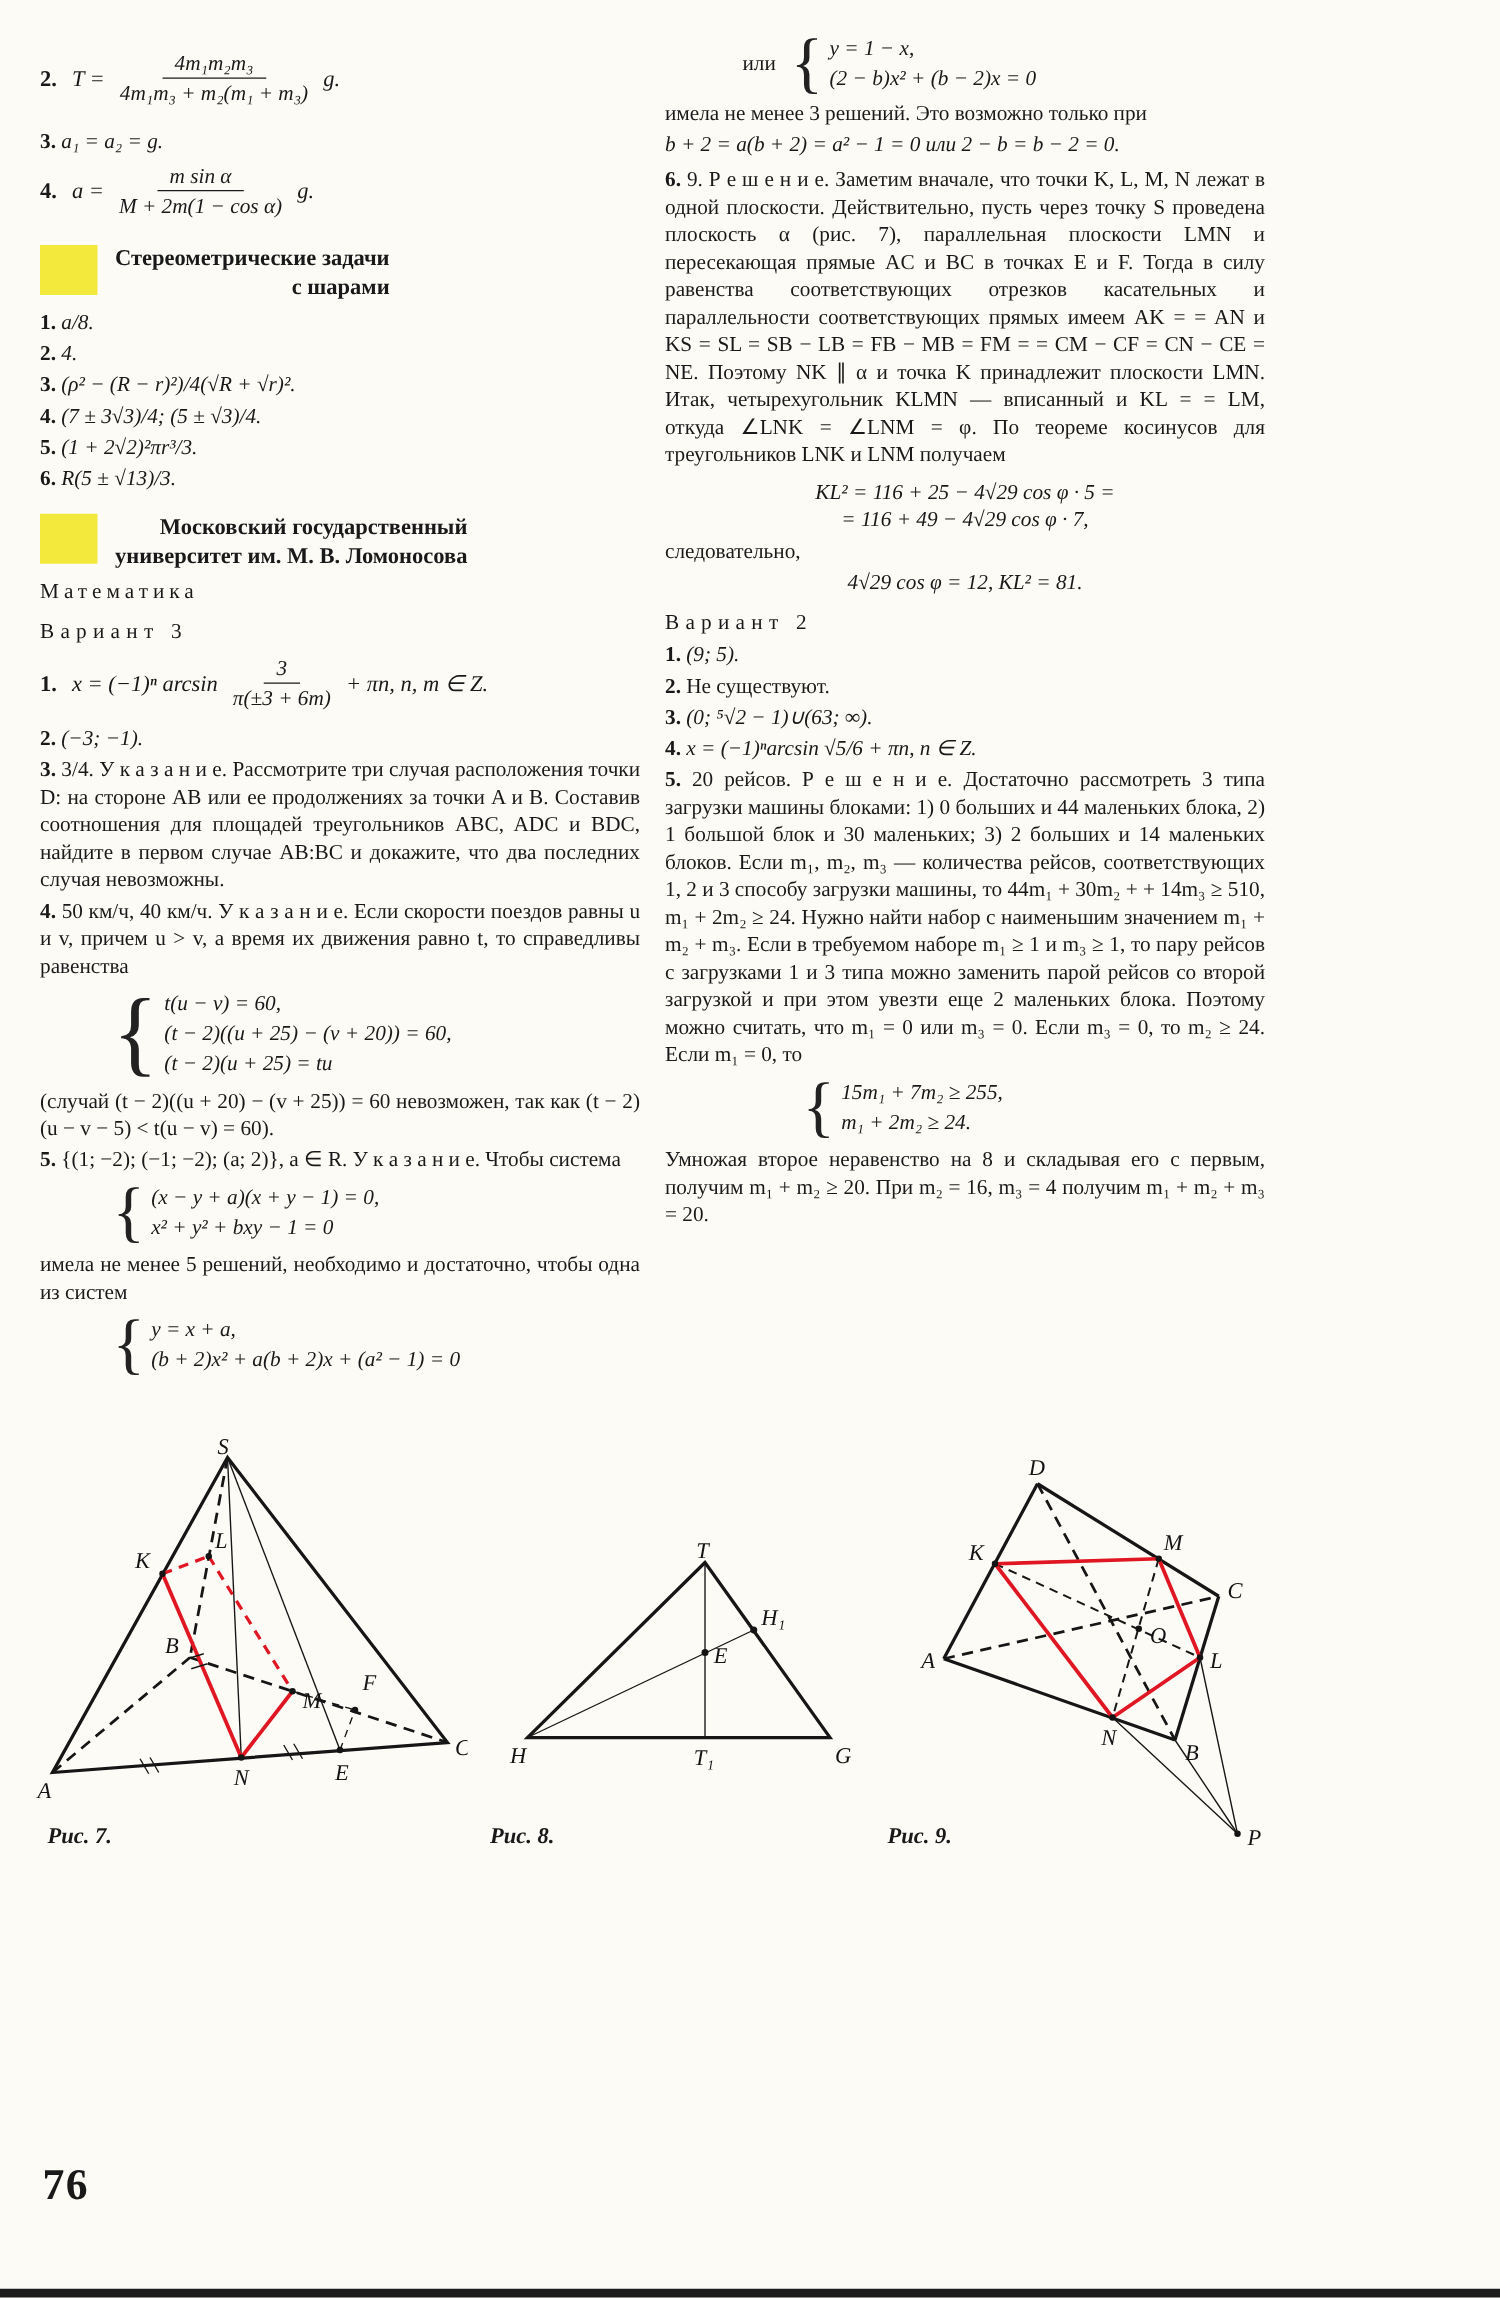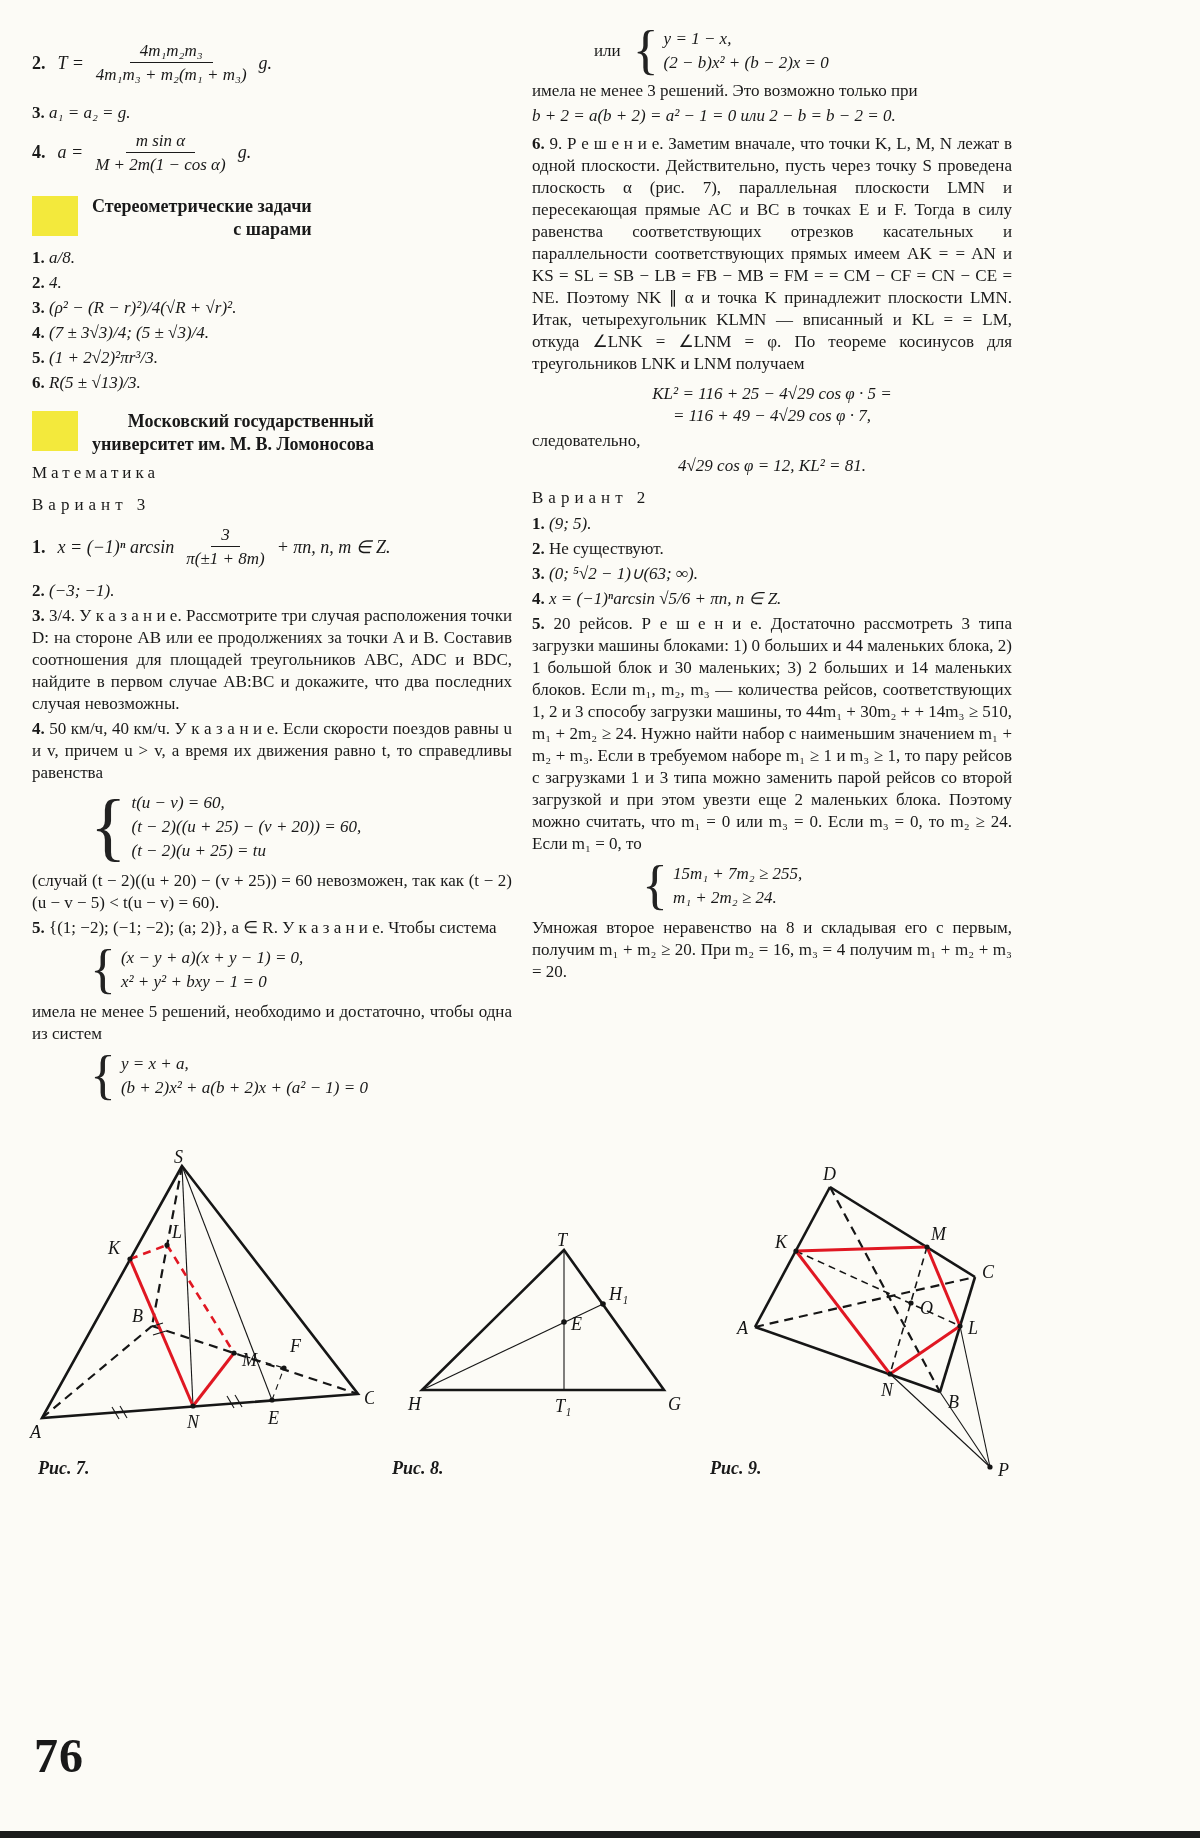--- a/index.html
+++ b/index.html
@@ -54,21 +54,21 @@
 
   .disp { text-align:center; font-style:italic; margin:3px 0; }
 
   .figures { position:absolute; left:0; top:1150px; width:1200px; height:345px; }
   .fig { position:absolute; }
   .figcaption { position:absolute; font-style:italic; font-weight:bold; font-size:18px; }
   .figlabel { font-style:italic; font-size:18px; fill:#141414; font-family:"Liberation Serif", serif; }
 
   .pagenum {
     position:absolute; left:34px; top:1728px;
-    font-weight:bold; font-size:48px; letter-spacing:1px;
+    font-weight:bold; font-size:35px; letter-spacing:1px;
   }
   .scan-edge { position:absolute; left:0; top:1831px; width:1200px; height:7px; background:#1c1c1c; }
 
   svg line, svg path, svg polygon { fill:none; }
   .thick  { stroke:#161616; stroke-width:2.6; }
   .thin   { stroke:#161616; stroke-width:1.1; }
   .bdash  { stroke:#161616; stroke-width:2.2; stroke-dasharray:9 6; }
   .bdash2 { stroke:#161616; stroke-width:1.6; stroke-dasharray:7 5; }
   .tdash  { stroke:#161616; stroke-width:1.1; stroke-dasharray:6 5; }
   .rsolid { stroke:#e01722; stroke-width:3; }
@@ -129,21 +129,21 @@
   </div>
   <div class="subject">Математика</div>
 
   <div class="vheading">Вариант 3</div>
 
   <div class="eqrow" style="margin:4px 0 10px;">
     <span class="enum">1.</span>
     <span>x = (−1)ⁿ arcsin</span>
     <span class="frac">
       <span class="fn">3</span>
-      <span class="fd">π(±1 + 8m)</span>
+      <span class="fd">π(±3 + 6m)</span>
     </span>
     <span>+ πn,  n, m ∈ Z.</span>
   </div>
 
   <p class="p"><b>2.</b> <span class="mathline">(−3; −1).</span></p>
   <p class="p"><b>3.</b> <span>3/4. У к а з а н и е. Рассмотрите три случая расположения точки D: на стороне AB или ее продолжениях за точки A и B. Составив соотношения для площадей треугольников ABC, ADC и BDC, найдите в первом случае AB:BC и докажите, что два последних случая невозможны.</span></p>
   <p class="p"><b>4.</b> <span>50 км/ч, 40 км/ч. У к а з а н и е. Если скорости поездов равны u и v, причем u &gt; v, а время их движения равно t, то справедливы равенства</span></p>
 
   <div class="system sys3">
     <span class="sb">{</span>

